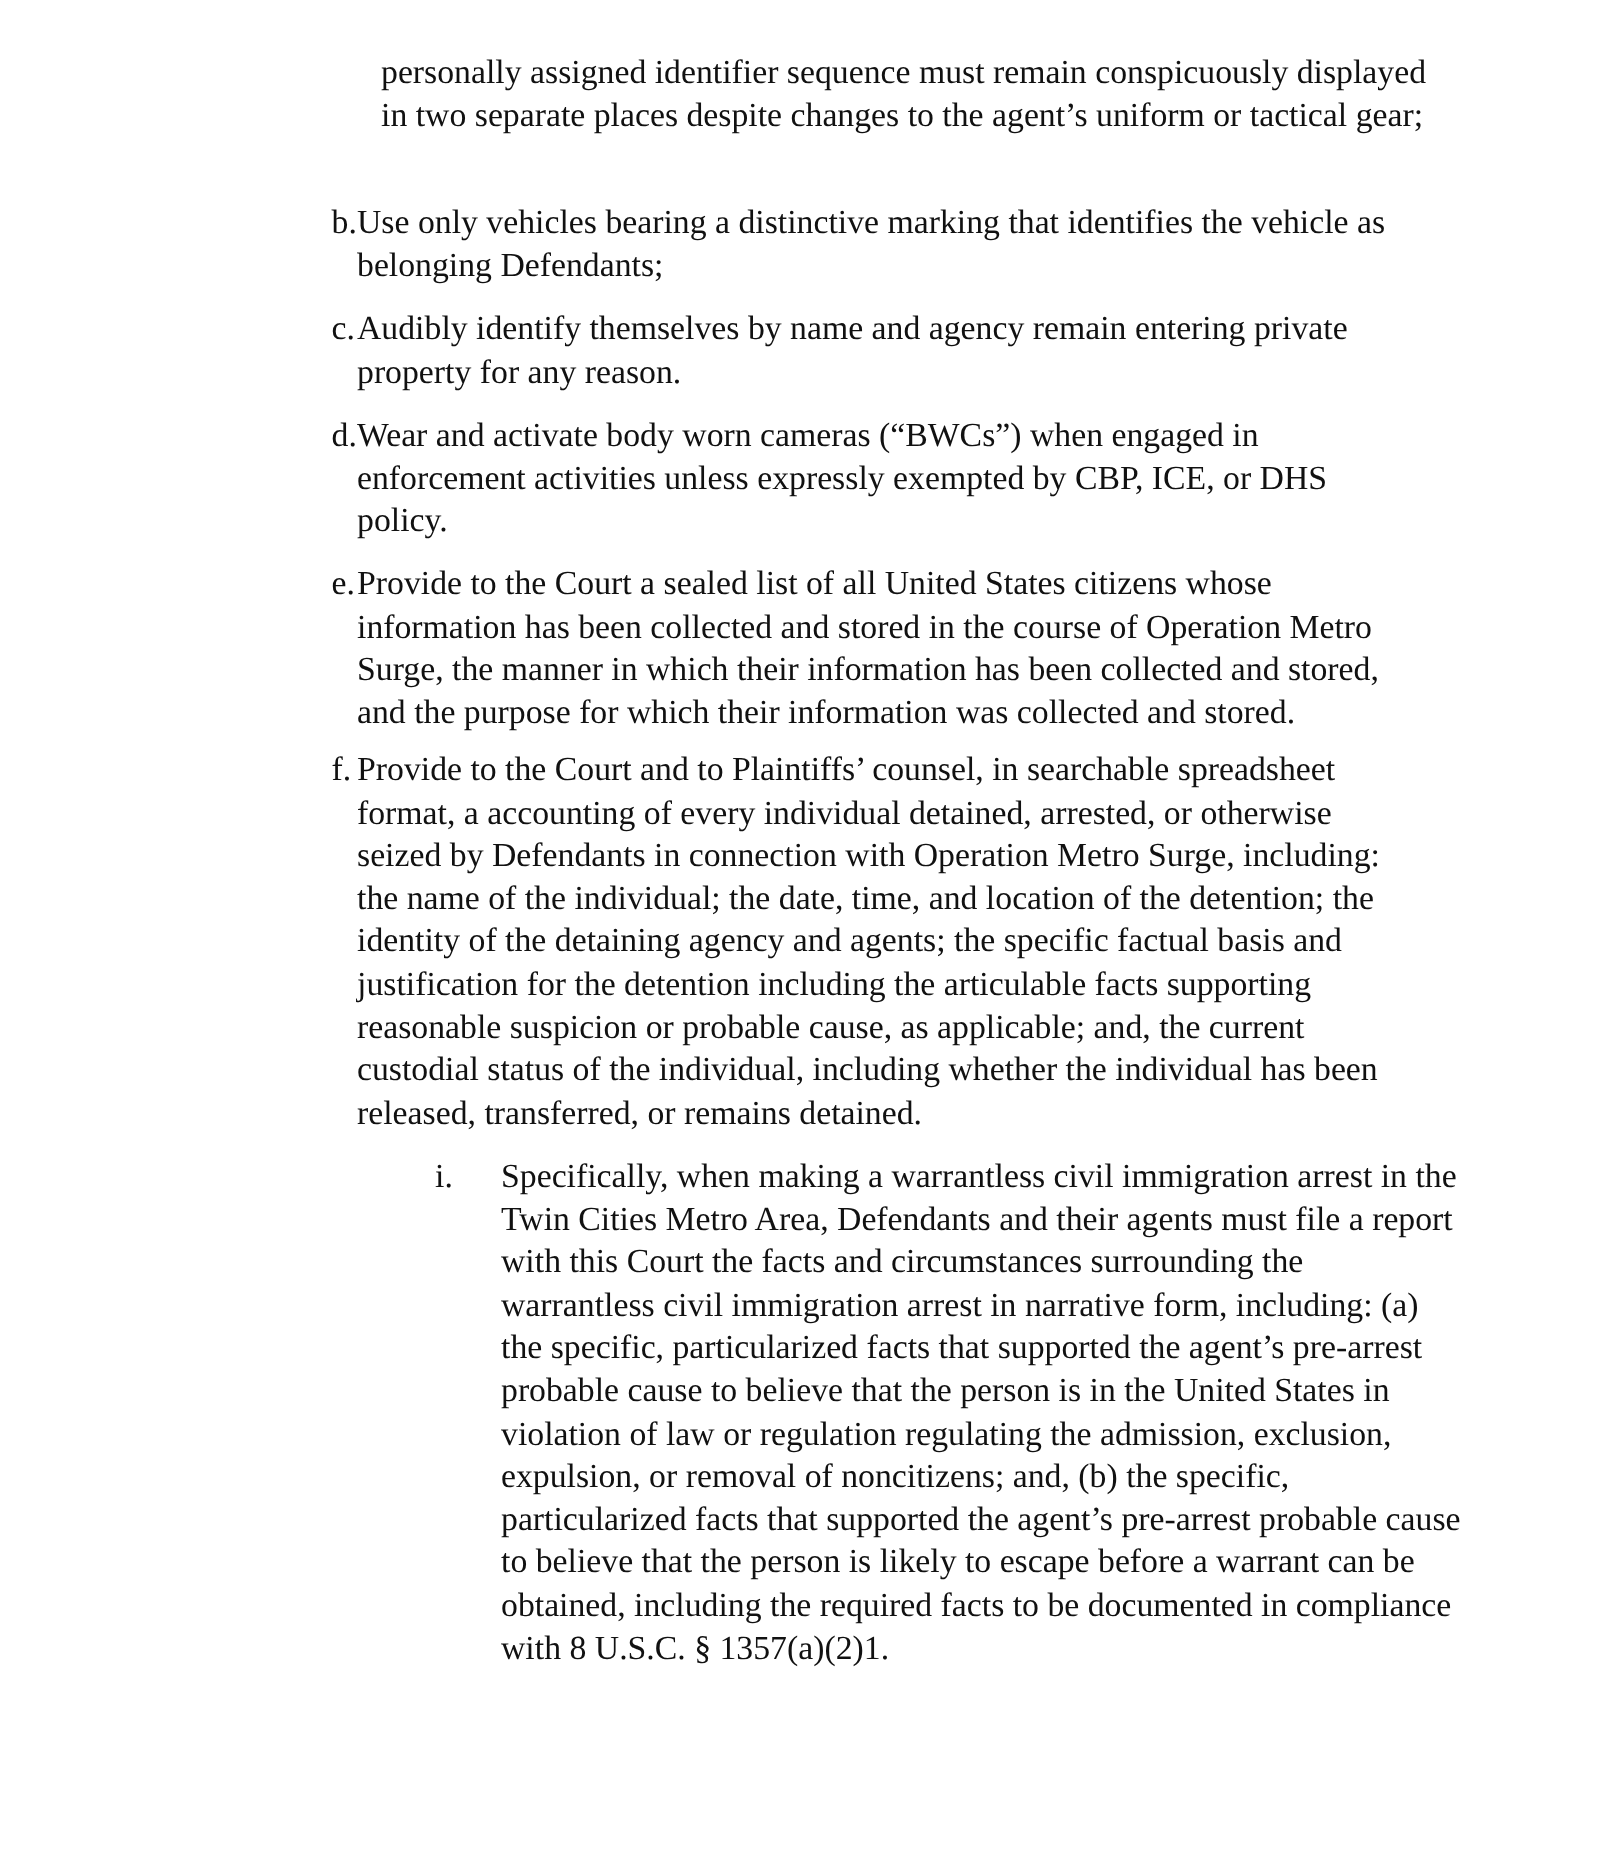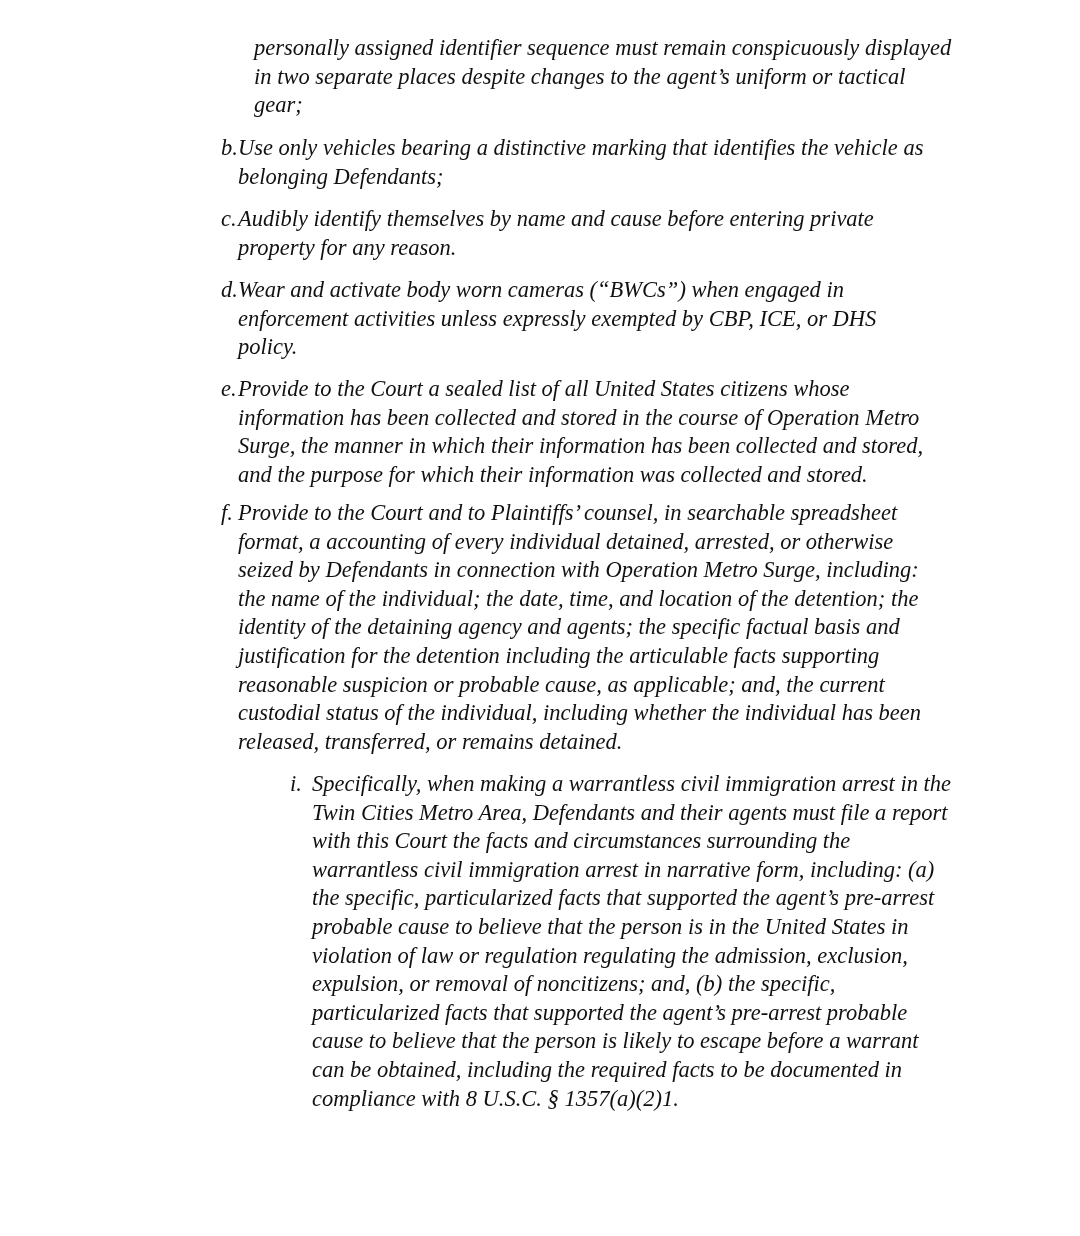--- a/index.html
+++ b/index.html
@@ -3,47 +3,47 @@
 <meta charset="utf-8">
 <style>
   html, body { margin: 0; padding: 0; background: #ffffff; }
   body {
     width: 1080px; height: 1236px; position: relative; overflow: hidden;
     font-family: "Liberation Serif", "DejaVu Serif", serif;
     color: #111111;
     font-size: 22.5px;
     line-height: 28.6px;
   }
-  .page { position: absolute; left: 0; top: 0; width: 1080px; height: 1236px; font-style: italic; }
+  .page { position: absolute; left: 0; top: 0; width: 1080px; height: 1236px; }
   .item { position: absolute; }
   .marker { position: absolute; top: 0; }
   .text { position: absolute; top: 0; }
   .cont { left: 254px; top: 34px; width: 700px; }
   .lvl1 .marker { left: 221px; }
   .lvl1 .text { left: 238px; width: 700px; }
   .lvl2 .marker { left: 290px; }
-  .lvl2 .text { left: 312px; width: 640px; }
+  .lvl2 .text { left: 334px; width: 640px; }
 </style>
 </head>
 <body>
 
 <div class="page">
 
   <div class="item cont">
     <span>personally assigned identifier sequence must remain conspicuously displayed in two separate places despite changes to the agent’s uniform or tactical gear;</span>
   </div>
 
   <div class="item lvl1" style="top:134px;">
     <span class="marker">b.</span>
     <span class="text">Use only vehicles bearing a distinctive marking that identifies the vehicle as belonging Defendants;</span>
   </div>
 
   <div class="item lvl1" style="top:205px;">
     <span class="marker">c.</span>
-    <span class="text">Audibly identify themselves by name and cause before entering private property for any reason.</span>
+    <span class="text">Audibly identify themselves by name and agency remain entering private property for any reason.</span>
   </div>
 
   <div class="item lvl1" style="top:276px;">
     <span class="marker">d.</span>
     <span class="text">Wear and activate body worn cameras (“BWCs”) when engaged in enforcement activities unless expressly exempted by CBP, ICE, or DHS policy.</span>
   </div>
 
   <div class="item lvl1" style="top:375px;">
     <span class="marker">e.</span>
     <span class="text">Provide to the Court a sealed list of all United States citizens whose information has been collected and stored in the course of Operation Metro Surge, the manner in which their information has been collected and stored, and the purpose for which their information was collected and stored.</span>

